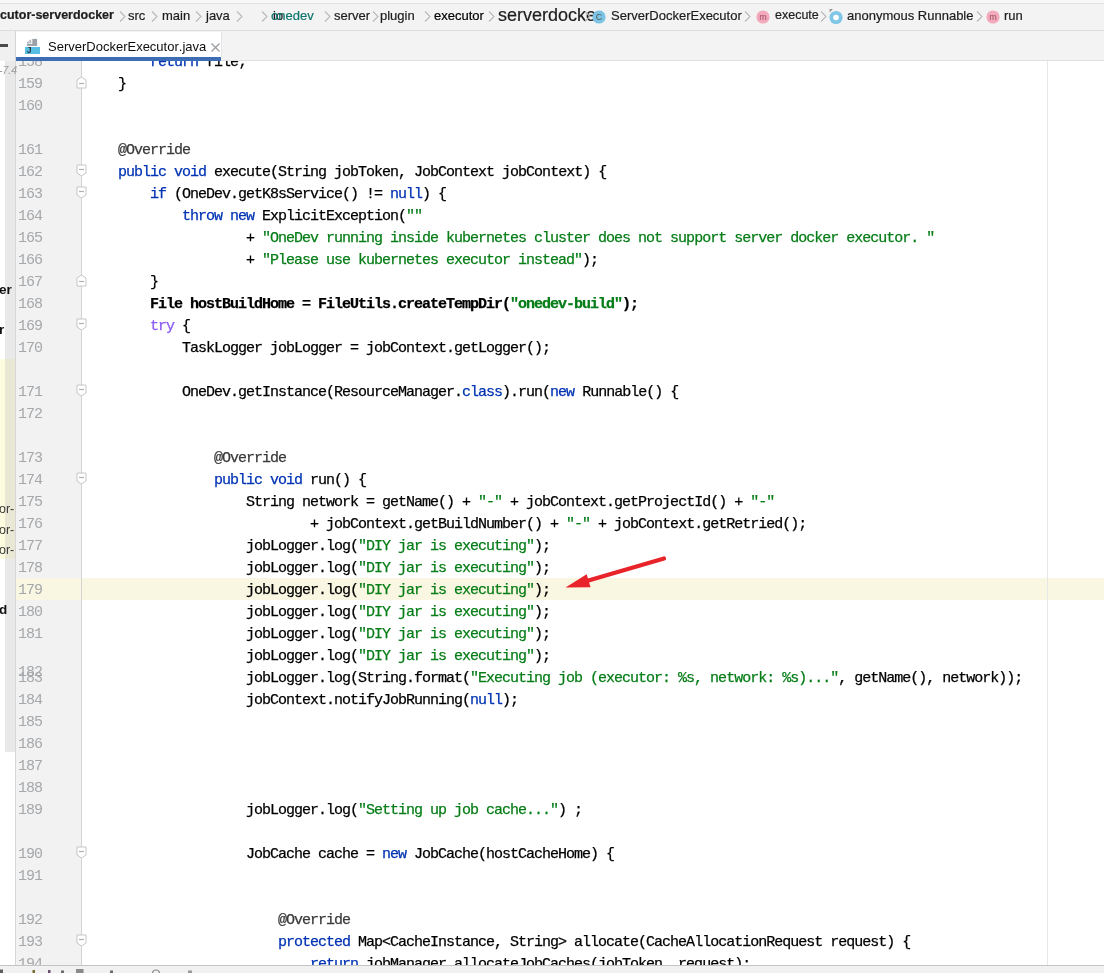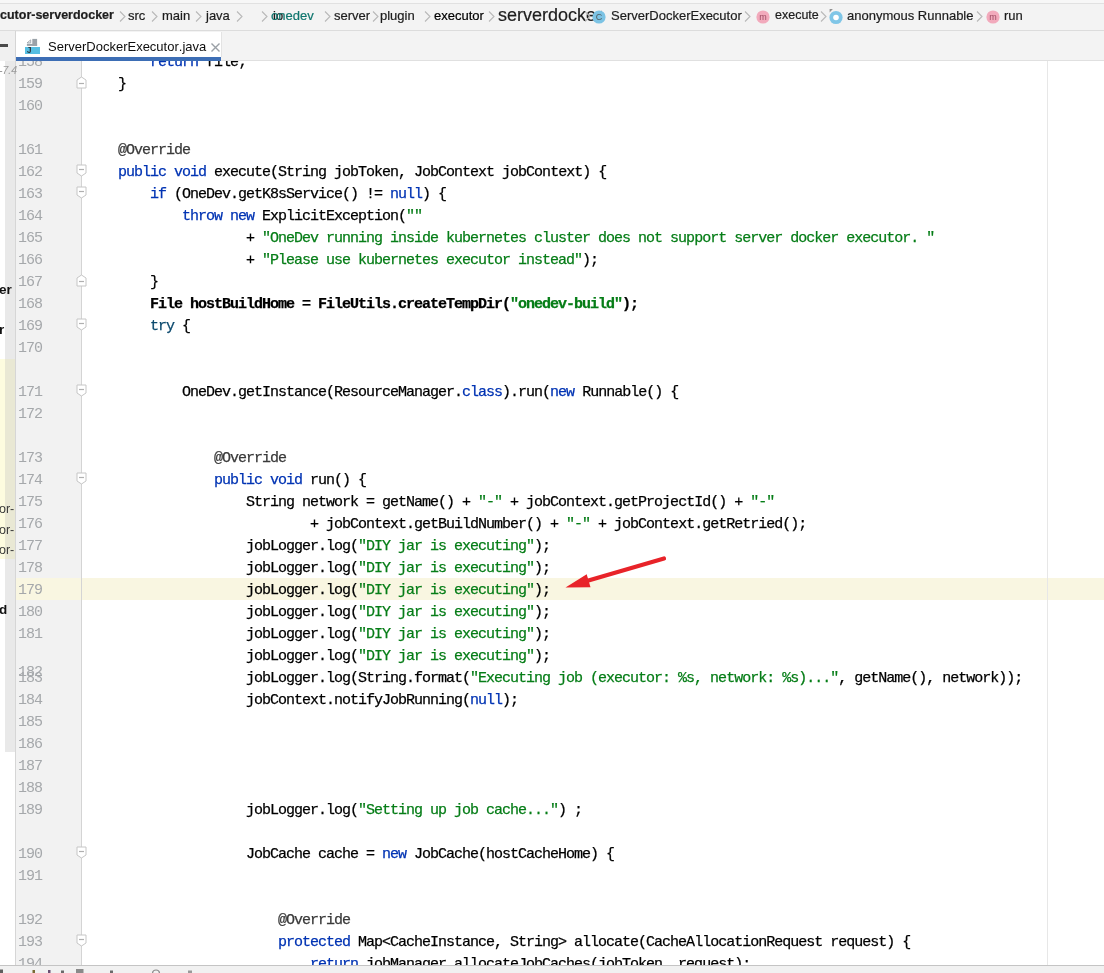--- a/index.html
+++ b/index.html
@@ -29,22 +29,23 @@
 <div class="abs code" style="left:86px;top:206px;">            <span style="color:#0033b3">throw</span> <span style="color:#0033b3">new</span> ExplicitException(<span style="color:#067d17">""</span></div>
 <div class="abs num" style="left:16px;top:228px;width:26px;">165</div>
 <div class="abs code" style="left:86px;top:228px;">                    + <span style="color:#067d17">"OneDev running inside kubernetes cluster does not support server docker executor. "</span></div>
 <div class="abs num" style="left:16px;top:250px;width:26px;">166</div>
 <div class="abs code" style="left:86px;top:250px;">                    + <span style="color:#067d17">"Please use kubernetes executor instead"</span>);</div>
 <div class="abs num" style="left:16px;top:272px;width:26px;">167</div>
 <div class="abs code" style="left:86px;top:272px;">        }</div>
 <div class="abs num" style="left:16px;top:294px;width:26px;">168</div>
 <div class="abs code" style="left:86px;top:294px;font-weight:bold;">        File hostBuildHome = FileUtils.createTempDir(<span style="color:#067d17">"onedev-build"</span>);</div>
 <div class="abs num" style="left:16px;top:316px;width:26px;">169</div>
-<div class="abs code" style="left:86px;top:316px;">        <span style="color:#0c4a6e">try</span> {</div>
+<div class="abs code" style="left:86px;top:316px;">        <span style="color:#8b5cf6">try</span> {</div>
 <div class="abs num" style="left:16px;top:338px;width:26px;">170</div>
+<div class="abs code" style="left:86px;top:338px;">            TaskLogger jobLogger = jobContext.getLogger();</div>
 <div class="abs num" style="left:16px;top:382px;width:26px;">171</div>
 <div class="abs code" style="left:86px;top:382px;">            OneDev.getInstance(ResourceManager.<span style="color:#0033b3">class</span>).run(<span style="color:#0033b3">new</span> Runnable() {</div>
 <div class="abs num" style="left:16px;top:404px;width:26px;">172</div>
 <div class="abs num" style="left:16px;top:448px;width:26px;">173</div>
 <div class="abs code" style="left:86px;top:448px;"><span style="color:#3a3a3a">                @Override</span></div>
 <div class="abs num" style="left:16px;top:470px;width:26px;">174</div>
 <div class="abs code" style="left:86px;top:470px;">                <span style="color:#0033b3">public</span> <span style="color:#0033b3">void</span> run() {</div>
 <div class="abs num" style="left:16px;top:492px;width:26px;">175</div>
 <div class="abs code" style="left:86px;top:492px;">                    String network = getName() + <span style="color:#067d17">"-"</span> + jobContext.getProjectId() + <span style="color:#067d17">"-"</span></div>
 <div class="abs num" style="left:16px;top:514px;width:26px;">176</div>

